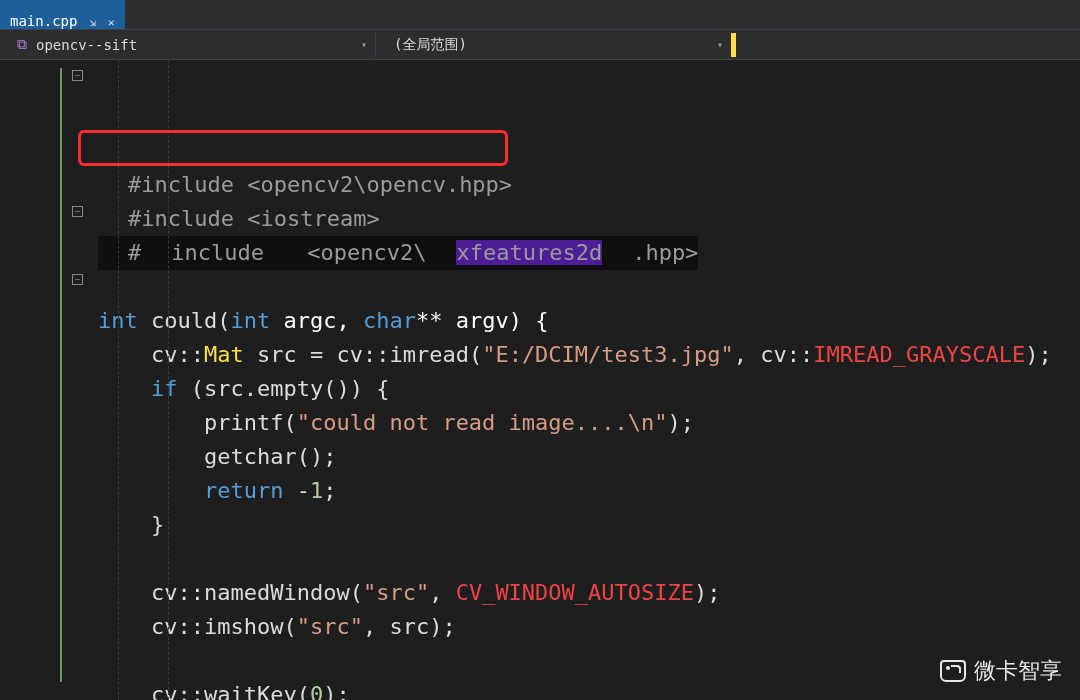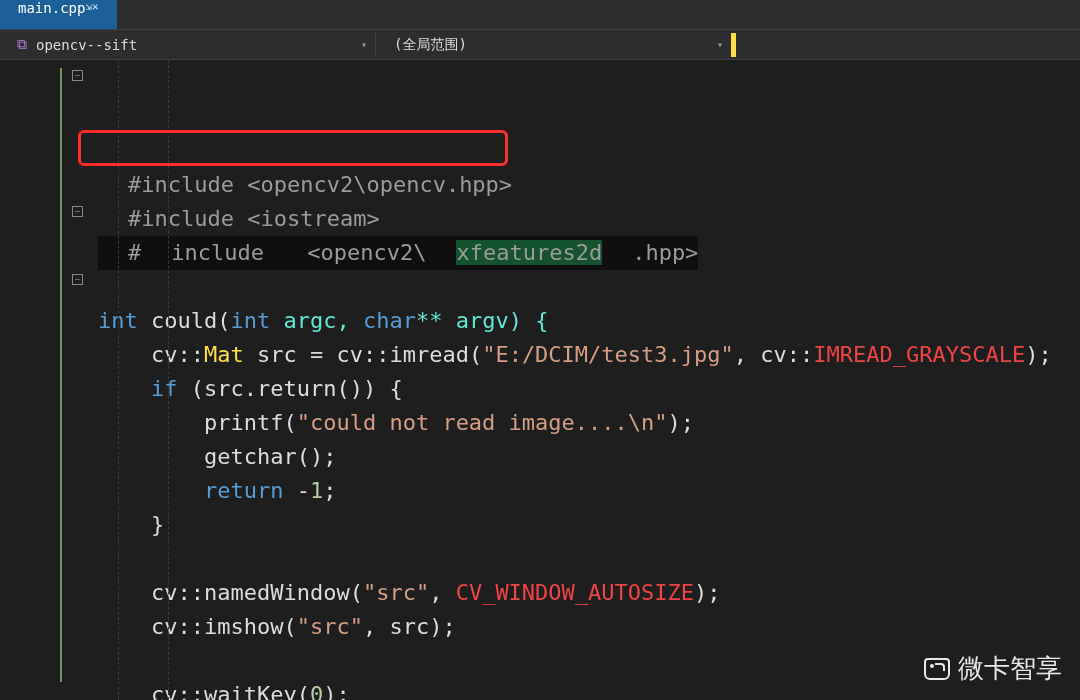--- a/index.html
+++ b/index.html
@@ -15,24 +15,24 @@
     height:30px;
     background:#2d2d30;
     border-bottom:1px solid #3f3f46;
     display:flex;
     align-items:stretch;
   }
   .tab {
     background:#1c5f99;
     color:#fff;
     display:flex;
-    align-items:flex-start;
-    padding:0 18px;
+    align-items:flex-end;
+    padding:0 10px;
     font-size:14px;
-    gap:0;
+    gap:12px;
   }
   .tab .pin, .tab .close { font-size:11px; opacity:.85; cursor:pointer; }
   .navbar {
     height:30px;
     background:#2d2d30;
     border-bottom:1px solid #3f3f46;
     display:flex;
     align-items:center;
     padding:0 6px;
     gap:10px;
@@ -97,38 +97,38 @@
   .vguide {
     position:absolute;
     top:0;bottom:0;
     border-left:1px dashed #3a3a3a;
   }
   .kw   { color:#569cd6; }
   .pre  { color:#9b9b9b;margin-left:30px; }
   .str  { color:#d69d85; }
   .type { color:#fde047; }
   .num  { color:#b5cea8; }
-  .param{ color:#5eead4; }
+  .param{ color:#ffffff; }
   .const{ color:#ef4444; }
-  .sel  { background:#14532d; }
+  .sel  { background:#4c1d95; }
   .cline{ background:#0f0f0f; display:inline-block; }
   .redbox {
     position:absolute;
     border:3px solid #ff2e2e;
     border-radius:6px;
     pointer-events:none;
   }
   .watermark {
     position:absolute;
     right:18px; bottom:14px;
     display:flex;
     align-items:center;
     gap:8px;
     color:#e8e8e8;
-    font-size:26px;
+    font-size:22px;
     font-family:"Microsoft YaHei",sans-serif;
   }
   .wm-icon {
     width:26px;height:22px;
     border:2px solid #e8e8e8;
     border-radius:4px 4px 6px 6px;
     position:relative;
   }
   .wm-icon::before{
     content:"";position:absolute;left:4px;top:4px;width:4px;height:4px;border-radius:50%;background:#e8e8e8;
@@ -171,21 +171,21 @@
   </div>
   <div class="code">
     <div class="vguide" style="left:48px"></div>
     <div class="vguide" style="left:98px"></div>
 <span class="pre"><span>#include &lt;opencv2\opencv.hpp&gt;</span></span>
 <span class="pre"><span>#include &lt;iostream&gt;</span></span>
 <span class="cline"><span class="pre">#</span><span class="pre">include </span><span class="pre">&lt;opencv2\</span><span class="pre sel">xfeatures2d</span><span class="pre">.hpp&gt;</span></span>
 
 <span><span class="kw">int</span><span> could(</span><span class="kw">int</span><span class="param"> argc, </span><span class="kw">char</span><span class="param">** argv) {</span></span>
 <span><span>    cv::</span><span class="type">Mat</span><span> src = cv::imread(</span><span class="str">"E:/DCIM/test3.jpg"</span><span>, cv::</span><span class="const">IMREAD_GRAYSCALE</span><span>);</span></span>
-<span><span>    </span><span class="kw">if</span><span> (src.return()) {</span></span>
+<span><span>    </span><span class="kw">if</span><span> (src.empty()) {</span></span>
 <span><span>        printf(</span><span class="str">"could not read image....\n"</span><span>);</span></span>
 <span><span>        getchar();</span></span>
 <span><span>        </span><span class="kw">return</span><span> -</span><span class="num">1</span><span>;</span></span>
 <span><span>    }</span></span>
 
 <span><span>    cv::namedWindow(</span><span class="str">"src"</span><span>, </span><span class="const">CV_WINDOW_AUTOSIZE</span><span>);</span></span>
 <span><span>    cv::imshow(</span><span class="str">"src"</span><span>, src);</span></span>
 
 <span><span>    cv::waitKey(</span><span class="num">0</span><span>);</span></span>
 

